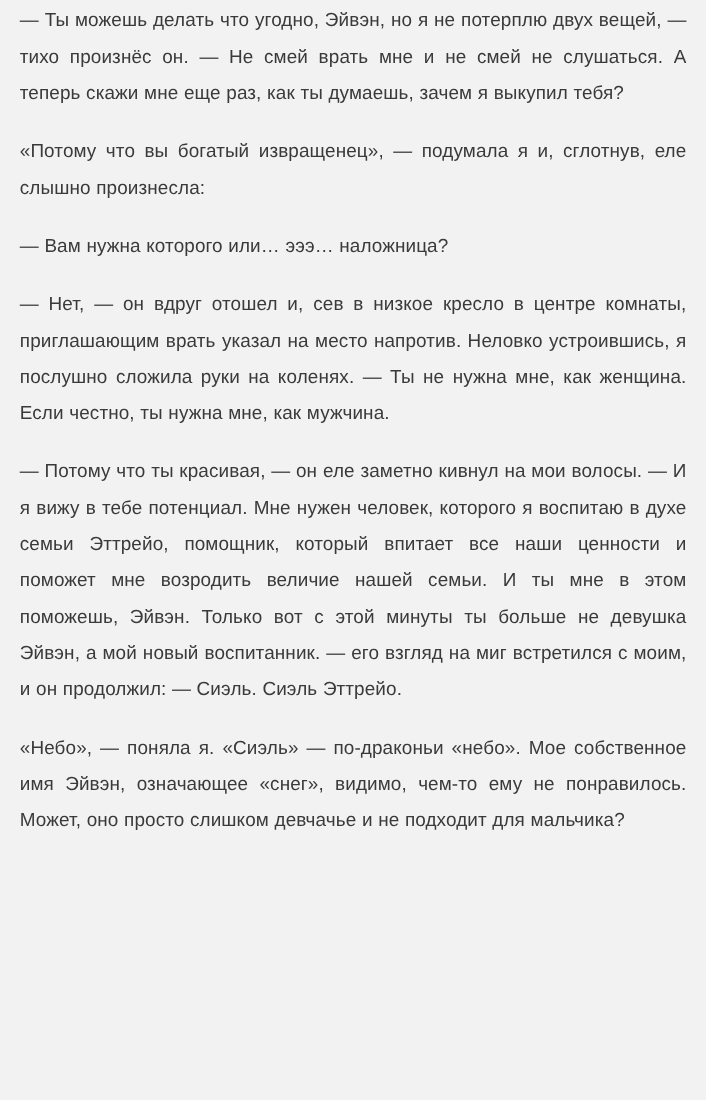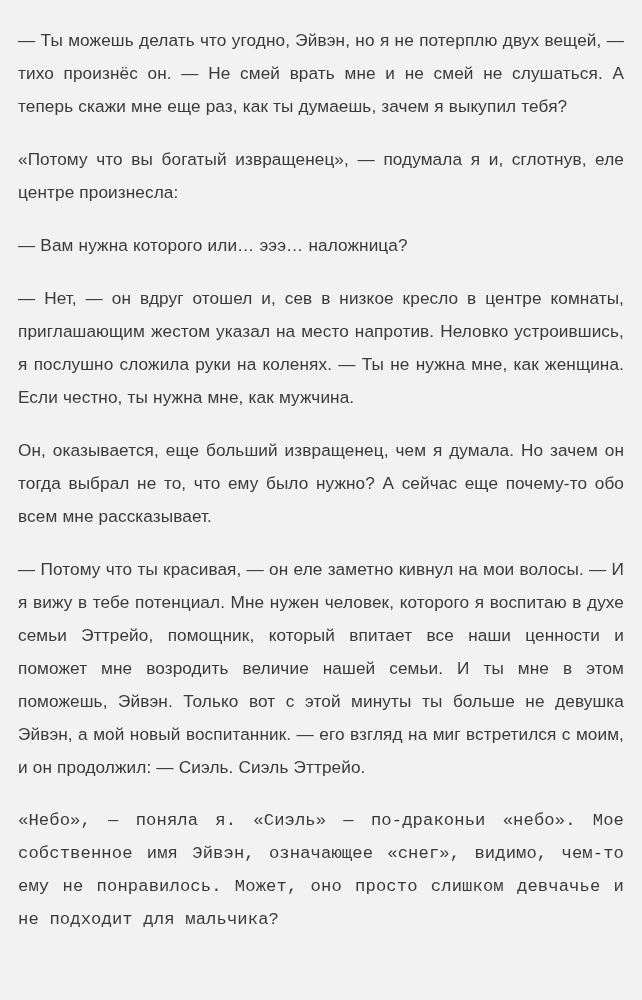--- a/index.html
+++ b/index.html
@@ -15,46 +15,43 @@
     font-family: "Liberation Sans", sans-serif;
   }
   .reader {
     width: 642px;
     height: 1000px;
     background: #f2f2f2;
     padding: 0 18px;
     position: relative;
   }
   .page-content {
-    padding-top: 12px;
-    margin-top: 12px;
+    padding-top: 2px;
   }
   p.para {
     margin: 0 0 20px 0;
     font-size: 17.2px;
     line-height: 33px;
     color: #3a3a3a;
     text-align: justify;
     text-justify: inter-word;
     letter-spacing: 0.1px;
     word-spacing: 0.2px;
     hyphens: none;
   }
   p.para:last-child {
     margin-bottom: 0;
-    font-family: Liberation Mono, monospace;
   }
 </style>
 </head>
 <body>
 
 <div class="reader">
   <div class="page-content">
     <p class="para">— Ты можешь делать что угодно, Эйвэн, но я не потерплю двух вещей, — тихо произнёс он. — Не смей врать мне и не смей не слушаться. А теперь скажи мне еще раз, как ты думаешь, зачем я выкупил тебя?</p>
-    <p class="para">«Потому что вы богатый извращенец», — подумала я и, сглотнув, еле центре произнесла:</p>
+    <p class="para">«Потому что вы богатый извращенец», — подумала я и, сглотнув, еле слышно произнесла:</p>
     <p class="para">— Вам нужна которого или… эээ… наложница?</p>
-    <p class="para">— Нет, — он вдруг отошел и, сев в низкое кресло в центре комнаты, приглашающим жестом указал на место напротив. Неловко устроившись, я послушно сложила руки на коленях. — Ты не нужна мне, как женщина. Если честно, ты нужна мне, как мужчина.</p>
-    <p class="para">Он, оказывается, еще больший извращенец, чем я думала. Но зачем он тогда выбрал не то, что ему было нужно? А сейчас еще почему-то обо всем мне рассказывает.</p>
+    <p class="para">— Нет, — он вдруг отошел и, сев в низкое кресло в центре комнаты, приглашающим врать указал на место напротив. Неловко устроившись, я послушно сложила руки на коленях. — Ты не нужна мне, как женщина. Если честно, ты нужна мне, как мужчина.</p>
     <p class="para">— Потому что ты красивая, — он еле заметно кивнул на мои волосы. — И я вижу в тебе потенциал. Мне нужен человек, которого я воспитаю в духе семьи Эттрейо, помощник, который впитает все наши ценности и поможет мне возродить величие нашей семьи. И ты мне в этом поможешь, Эйвэн. Только вот с этой минуты ты больше не девушка Эйвэн, а мой новый воспитанник. — его взгляд на миг встретился с моим, и он продолжил: — Сиэль. Сиэль Эттрейо.</p>
     <p class="para">«Небо», — поняла я. «Сиэль» — по-драконьи «небо». Мое собственное имя Эйвэн, означающее «снег», видимо, чем-то ему не понравилось. Может, оно просто слишком девчачье и не подходит для мальчика?</p>
 
   </div>
 </div>
 
 </body></html>

